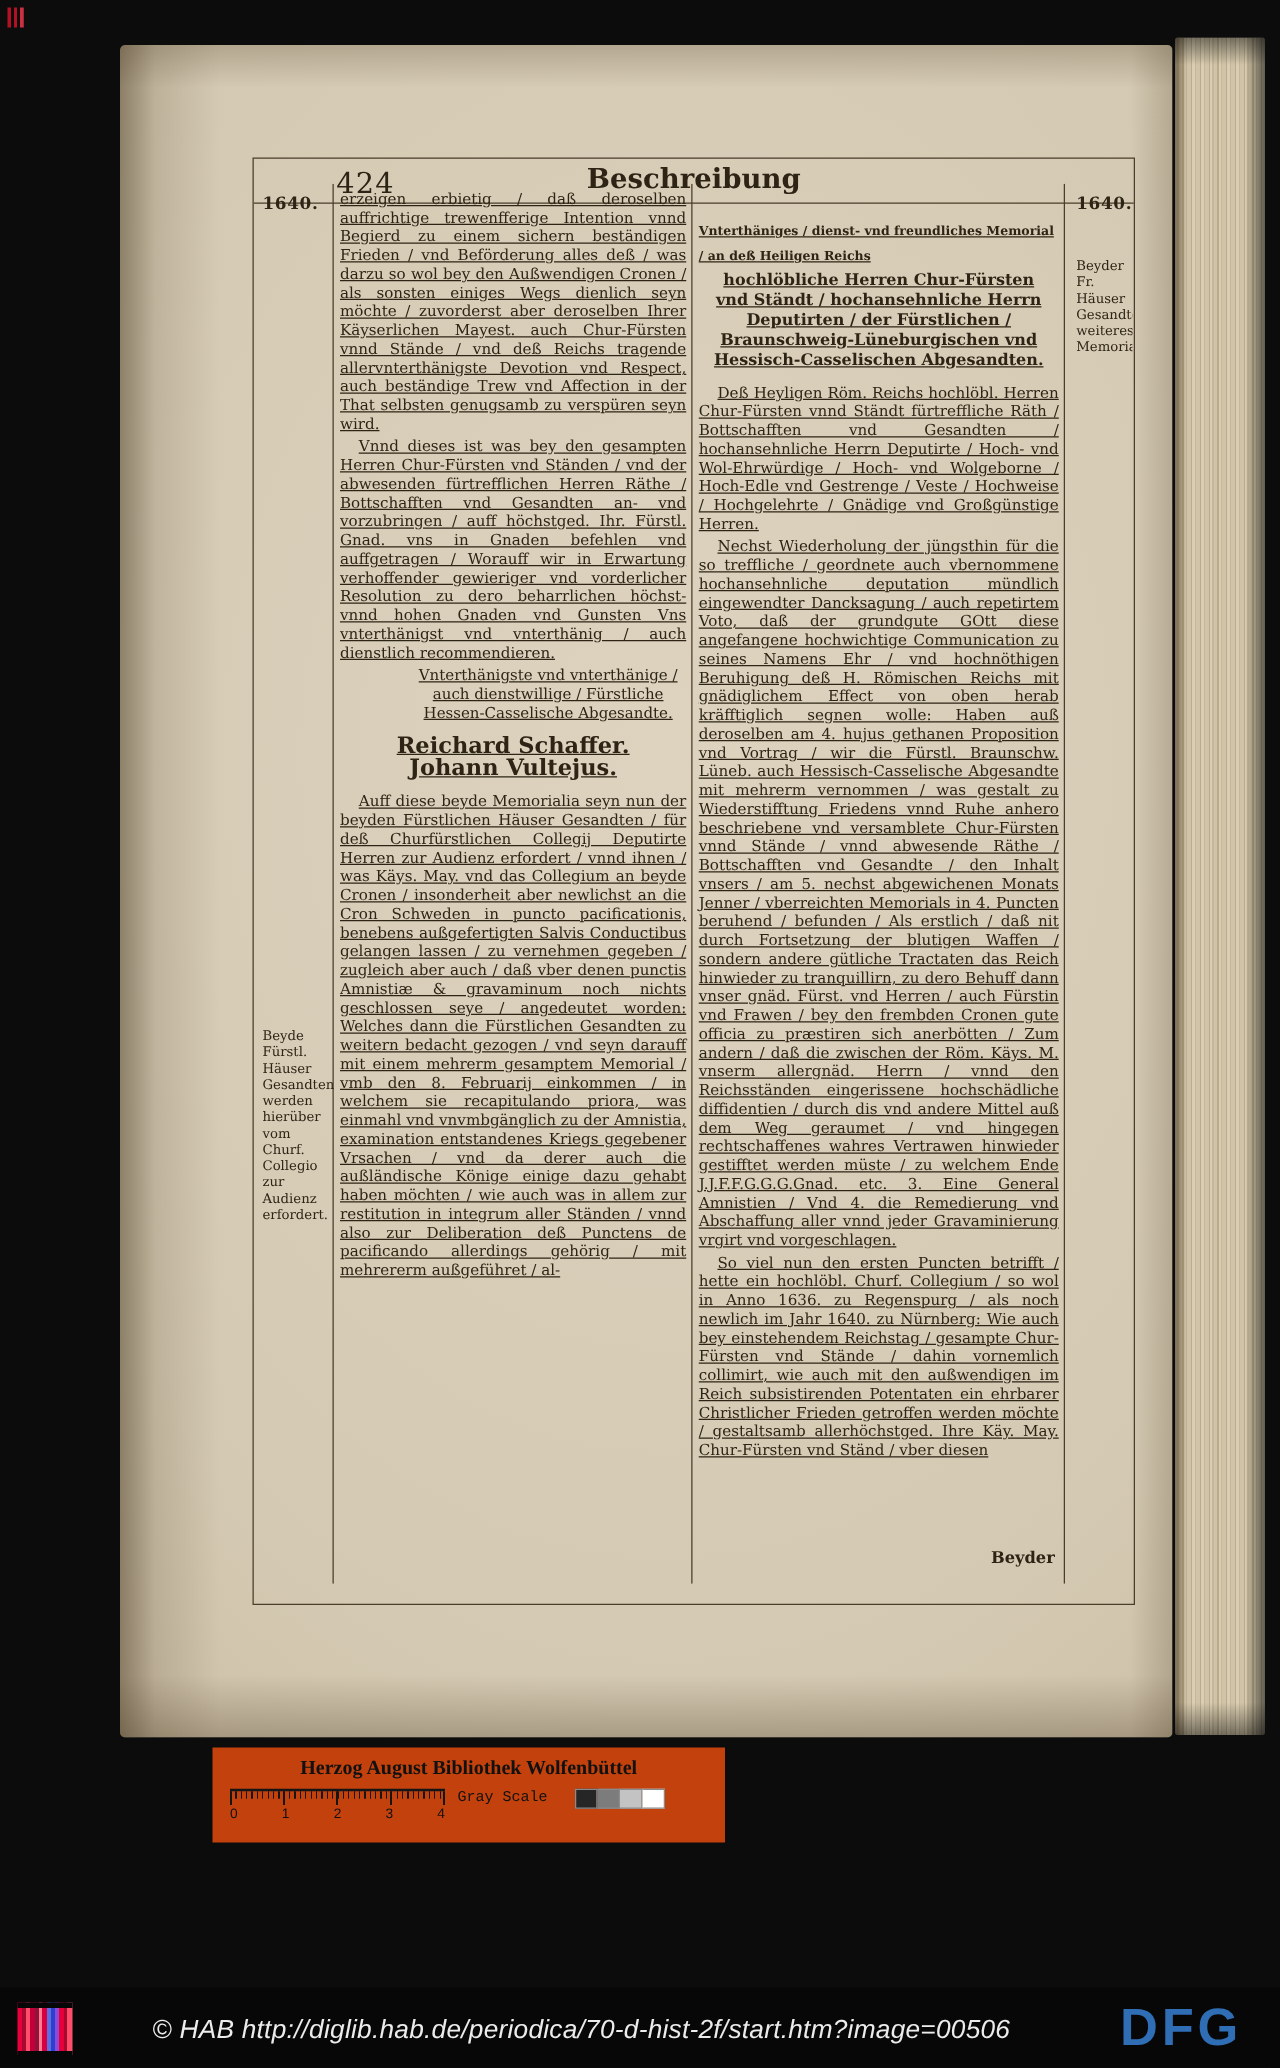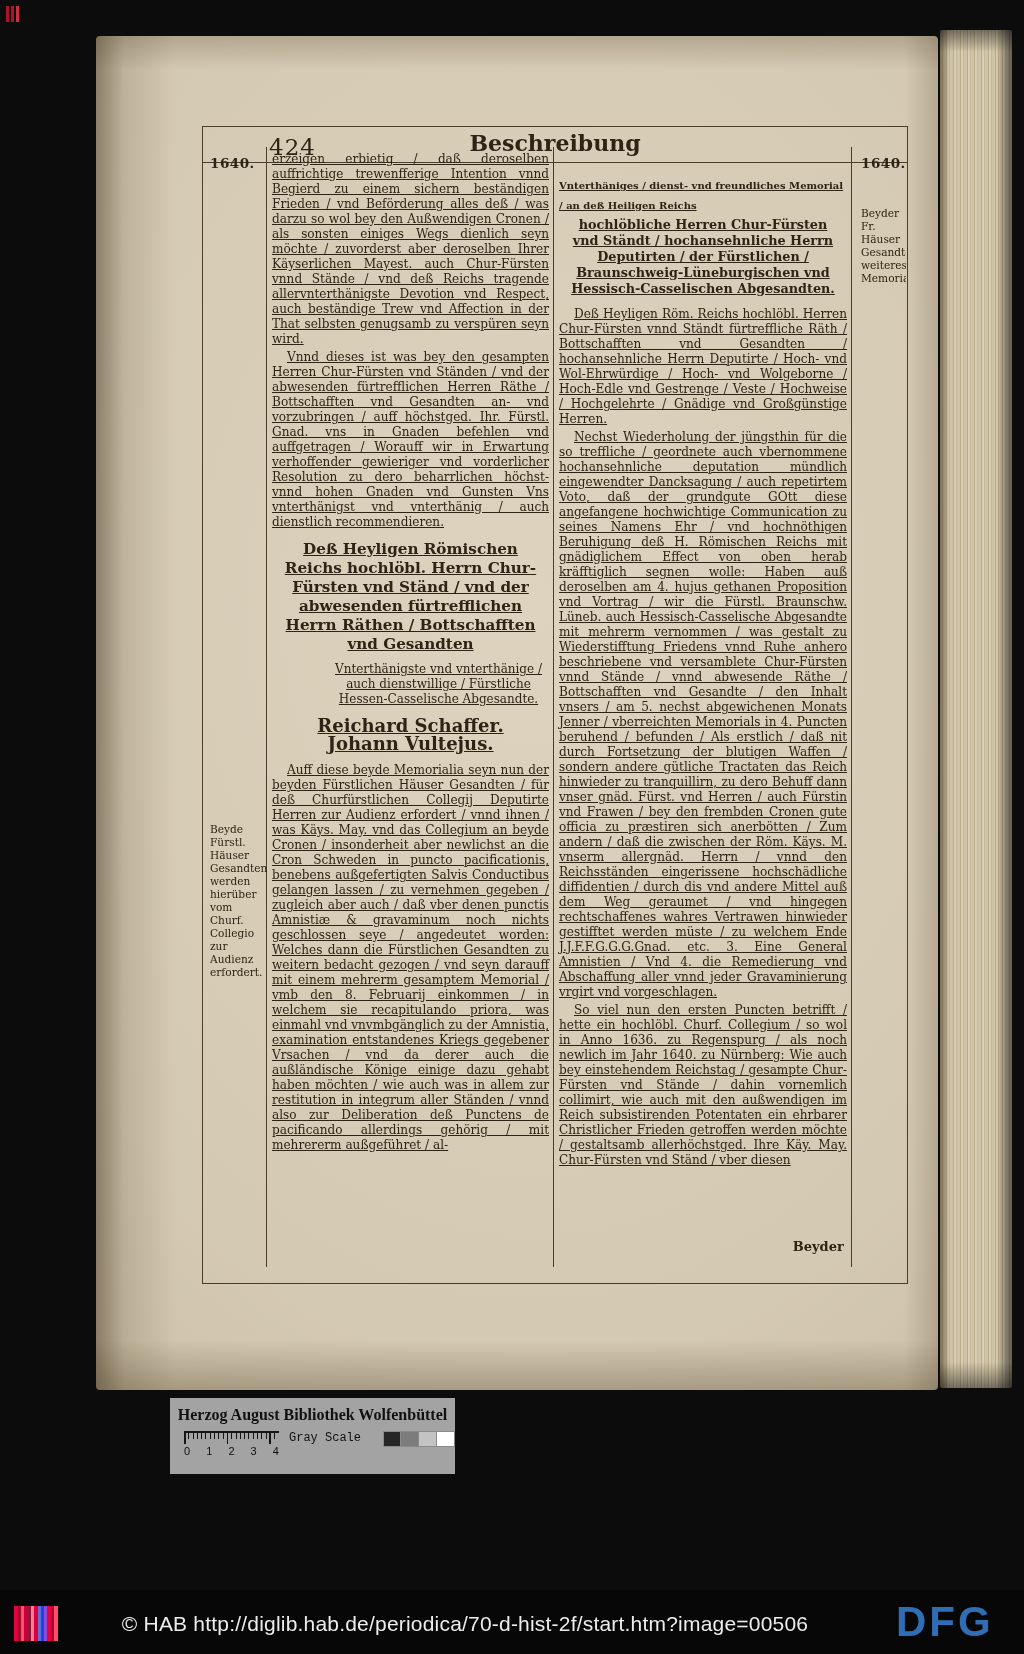--- a/index.html
+++ b/index.html
@@ -110,22 +110,22 @@
     margin: 0 10px 10px 10px;
   }
 
   .catchword {
     position: absolute; right: 62px; top: 1092px;
     font-weight: bold; font-size: 13px; color: #2e2415;
   }
 
   
   .foot-box {
-    position: absolute; left: 170px; top: 1398px; width: 285px; height: 76px;
-    background: #a3a3a3; color: #111;
+    position: absolute; left: 170px; top: 1398px; width: 410px; height: 76px;
+    background: #c2410c; color: #111;
   }
   .foot-title {
     font-family: "Liberation Serif", serif;
     font-weight: bold; font-size: 16px; text-align: center; padding-top: 8px;
   }
   .scale-row { display: flex; align-items: flex-start; margin: 7px 0 0 14px; }
   .ruler-wrap { width: 172px; }
   .ruler {
     height: 13px; border-top: 2.5px solid #151515;
     background-image:
@@ -156,21 +156,21 @@
       linear-gradient(180deg, rgba(7,7,7,1) 0 4px, rgba(7,7,7,0) 4px),
       linear-gradient(0deg, rgba(7,7,7,1) 0 3px, rgba(7,7,7,0) 3px),
       linear-gradient(90deg, #e8003d 0 4px, #a50b2e 4px 7px, #ff4e6a 7px 10px, #c4003c 10px 14px,
         #8e1537 14px 17px, #ff7a93 17px 20px, #d6003f 20px 24px, #5b6fe0 24px 27px,
         #2b3fd0 27px 30px, #8a4bd8 30px 33px, #e8003d 33px 37px, #a50b2e 37px 40px, #ff4e6a 40px 44px);
   }
   .copyright {
     position: absolute; left: 70px; top: 1612px; width: 790px;
     text-align: center;
     font-family: "Liberation Sans", sans-serif;
-    font-size: 21px; color: #ececec; letter-spacing: .2px;
+    font-size: 21px; color: #ececec; letter-spacing: .2px; font-style: italic;
   }
   .dfg {
     position: absolute; left: 896px; top: 1598px;
     font-family: "Liberation Sans", sans-serif;
     font-weight: bold; font-size: 42px; letter-spacing: 3px;
     color: var(--dfg_blue, #2f6eb5);
   }
 </style>
 </head>
 <body>
@@ -193,21 +193,20 @@
         <div class="vline v3"></div>
 
         <div class="margin-col ml">
           <div class="year">1640.</div>
           <div class="note note-left">Beyde Fürstl. Häuser Gesandten werden hierüber vom Churf. Collegio zur Audienz erfordert.</div>
         </div>
 
         <div class="col col-left">
           <p>erzeigen erbietig / daß deroselben auffrichtige trewenfferige Intention vnnd Begierd zu einem sichern beständigen Frieden / vnd Beförderung alles deß / was darzu so wol bey den Außwendigen Cronen / als sonsten einiges Wegs dienlich seyn möchte / zuvorderst aber deroselben Ihrer Käyserlichen Mayest. auch Chur-Fürsten vnnd Stände / vnd deß Reichs tragende allervnterthänigste Devotion vnd Respect, auch beständige Trew vnd Affection in der That selbsten genugsamb zu verspüren seyn wird.</p>
           <p class="indent">Vnnd dieses ist was bey den gesampten Herren Chur-Fürsten vnd Ständen / vnd der abwesenden fürtrefflichen Herren Räthe / Bottschafften vnd Gesandten an- vnd vorzubringen / auff höchstged. Ihr. Fürstl. Gnad. vns in Gnaden befehlen vnd auffgetragen / Worauff wir in Erwartung verhoffender gewieriger vnd vorderlicher Resolution zu dero beharrlichen höchst- vnnd hohen Gnaden vnd Gunsten Vns vnterthänigst vnd vnterthänig / auch dienstlich recommendieren.</p>
-          <div class="h-left">Deß Heyligen Römischen Reichs hochlöbl. Herrn Chur-Fürsten vnd Ständ / vnd der abwesenden fürtrefflichen Herrn Räthen / Bottschafften vnd Gesandten</div>
           <div class="h-sub">Vnterthänigste vnd vnterthänige / auch dienstwillige / Fürstliche Hessen-Casselische Abgesandte.</div>
           <div class="names">
             <div>Reichard Schaffer.</div>
             <div>Johann Vultejus.</div>
           </div>
           <p class="indent">Auff diese beyde Memorialia seyn nun der beyden Fürstlichen Häuser Gesandten / für deß Churfürstlichen Collegij Deputirte Herren zur Audienz erfordert / vnnd ihnen / was Käys. May. vnd das Collegium an beyde Cronen / insonderheit aber newlichst an die Cron Schweden in puncto pacificationis, benebens außgefertigten Salvis Conductibus gelangen lassen / zu vernehmen gegeben / zugleich aber auch / daß vber denen punctis Amnistiæ &amp; gravaminum noch nichts geschlossen seye / angedeutet worden: Welches dann die Fürstlichen Gesandten zu weitern bedacht gezogen / vnd seyn darauff mit einem mehrerm gesamptem Memorial / vmb den 8. Februarij einkommen / in welchem sie recapitulando priora, was einmahl vnd vnvmbgänglich zu der Amnistia, examination entstandenes Kriegs gegebener Vrsachen / vnd da derer auch die außländische Könige einige dazu gehabt haben möchten / wie auch was in allem zur restitution in integrum aller Ständen / vnnd also zur Deliberation deß Punctens de pacificando allerdings gehörig / mit mehrererm außgeführet / al-</p>
         </div>
 
         <div class="col col-right">
           <div class="h-r-lg">Vnterthäniges / dienst- vnd freundliches Memorial / an deß Heiligen Reichs</div>

